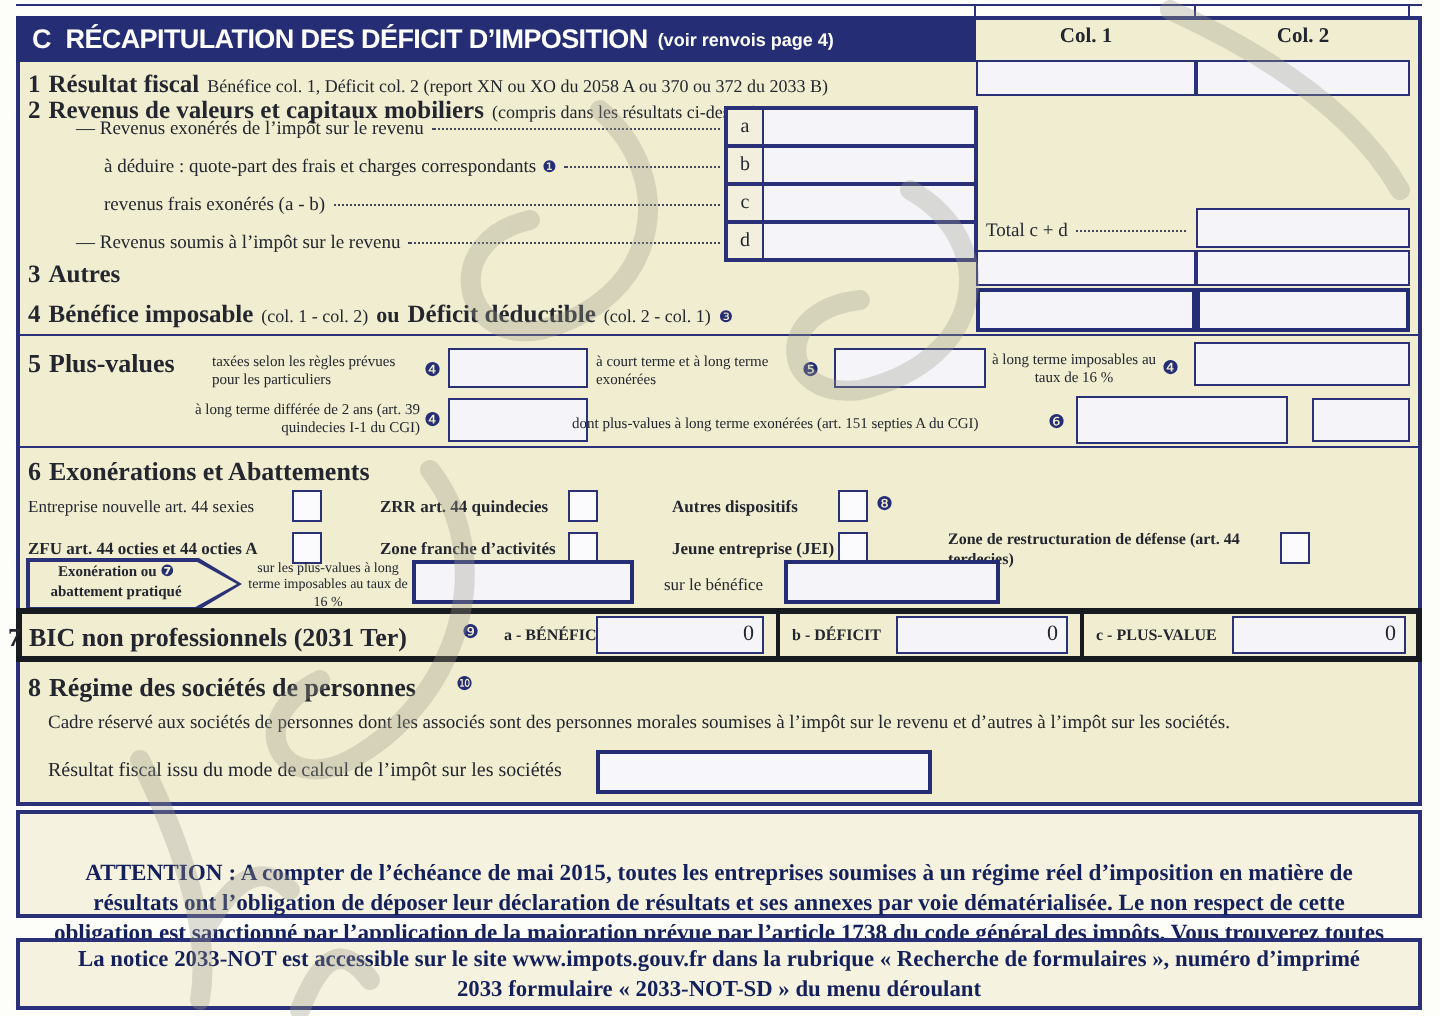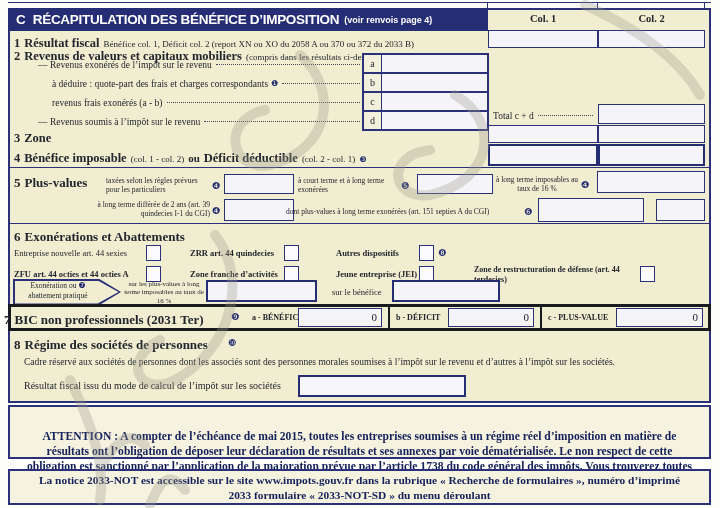--- a/index.html
+++ b/index.html
@@ -36,21 +36,21 @@
 
 <div class="nline" style="left:8px;top:2px;width:703px;height:1px"></div>
 <div class="nline" style="left:487px;top:2px;width:1px;height:6px"></div>
 <div class="nline" style="left:597px;top:2px;width:1px;height:6px"></div>
 <div class="nline" style="left:704px;top:2px;width:1px;height:6px"></div>
 
 <div class="formbg" style="left:8px;top:8px;width:703px;height:395px"></div>
 
 <div class="hdr" style="left:8px;top:8px;width:480px;height:23px">
   <span style="font-weight:bold;font-size:13.5px">C</span>
-  <span style="font-weight:bold;font-size:13.5px;margin-left:7px;letter-spacing:-0.3px">RÉCAPITULATION DES BÉNÉFICE D’IMPOSITION</span>
+  <span style="font-weight:bold;font-size:13.5px;margin-left:7px;letter-spacing:-0.3px">RÉCAPITULATION DES DÉFICIT D’IMPOSITION</span>
   <span style="font-size:9px;margin-left:5px;font-weight:bold">(voir renvois page 4)</span>
 </div>
 <div class="colhead" style="left:488px;top:13px;width:110px">Col. 1</div>
 <div class="colhead" style="left:598px;top:13px;width:107px">Col. 2</div>
 
 <div class="lbl" style="left:14px;top:33px">
   <span class="sec">1</span>
   <span class="sec">Résultat fiscal</span>
   <span class="sub">Bénéfice col. 1, Déficit col. 2 (report XN ou XO du 2058 A ou 370 ou 372 du 2033 B)</span>
 </div>
@@ -92,21 +92,21 @@
 <div class="abs" style="left:362px;top:53px;width:127px;height:78px;border:1px solid #2a3178;box-sizing:border-box"></div>
 
 <div class="flexrow" style="left:493px;top:109px;width:103px;height:14px">
   <span>Total c + d</span>
     <span class="dots"></span>
 </div>
 <div class="bx" style="left:598px;top:104px;width:107px;height:20px"></div>
 
 <div class="lbl" style="left:14px;top:128px">
   <span class="sec">3</span>
-  <span class="sec">Zone</span>
+  <span class="sec">Autres</span>
 </div>
 <div class="bx" style="left:488px;top:125px;width:110px;height:18px"></div>
 <div class="bx" style="left:598px;top:125px;width:107px;height:18px"></div>
 
 <div class="lbl" style="left:14px;top:148px">
   <span class="sec">4</span>
   <span class="sec">Bénéfice imposable</span>
   <span class="sub">(col. 1 - col. 2)</span>
   <span style="font-weight:bold;font-size:11px">ou</span>
   <span class="sec">Déficit déductible</span>
@@ -163,21 +163,21 @@
 <div class="lbl s85" style="left:190px;top:269px;font-weight:bold">Zone franche d’activités</div>
 <div class="cb" style="left:284px;top:266px"></div>
 <div class="lbl s85" style="left:336px;top:269px;font-weight:bold">Jeune entreprise (JEI)</div>
 <div class="cb" style="left:419px;top:266px"></div>
 <div class="abs" style="left:474px;top:265px;width:152px;font-size:8px;line-height:1.2;font-weight:bold">Zone de restructuration de défense (art. 44 terdecies)</div>
 <div class="cb" style="left:640px;top:266px"></div>
 
 <div class="abs" style="left:13px;top:279px;width:108px;height:26px">
   <div class="abs" style="left:0;top:0;width:108px;height:26px;background:#2a3178;clip-path:polygon(0 0,80% 0,100% 50%,80% 100%,0 100%)"></div>
   <div class="abs" style="left:1.5px;top:1.5px;width:104px;height:23px;background:#f1edd0;clip-path:polygon(0 0,80% 0,100% 50%,80% 100%,0 100%)"></div>
-  <div class="abs" style="left:2px;top:2px;width:86px;text-align:center;font-size:7.5px;line-height:1.3;font-weight:normal">
+  <div class="abs" style="left:2px;top:2px;width:86px;text-align:center;font-size:7.5px;line-height:1.3;font-weight:bold">
     <span>Exonération ou</span>
     <span class="rvi">❼</span><br>
     <span>abattement pratiqué</span>
   </div>
 </div>
 <div class="tiny" style="left:124px;top:280px;width:80px;font-size:7px">sur les plus-values à long terme imposables au taux de 16 %</div>
 <div class="bx bx2" style="left:206px;top:280px;width:111px;height:22px"></div>
 <div class="lbl s85" style="left:332px;top:287px">sur le bénéfice</div>
 <div class="bx bx2" style="left:392px;top:280px;width:108px;height:22px"></div>
 

